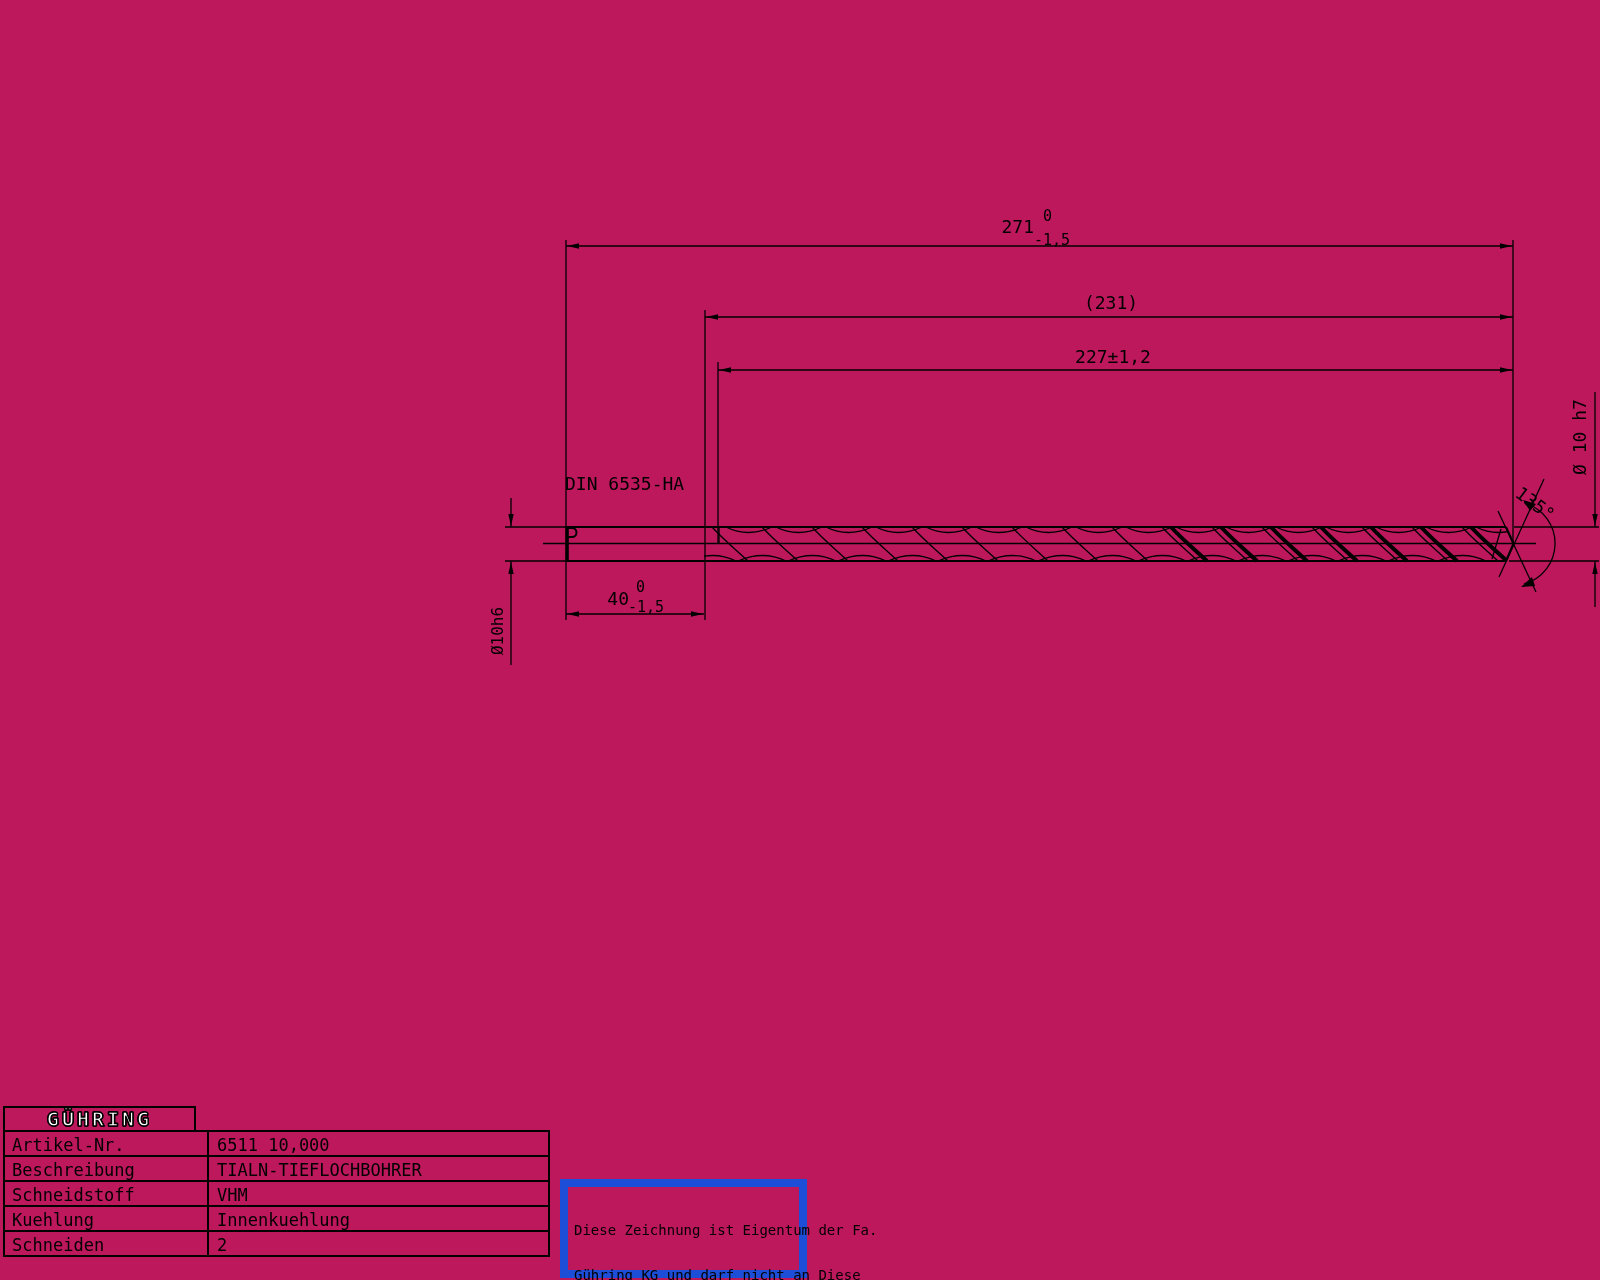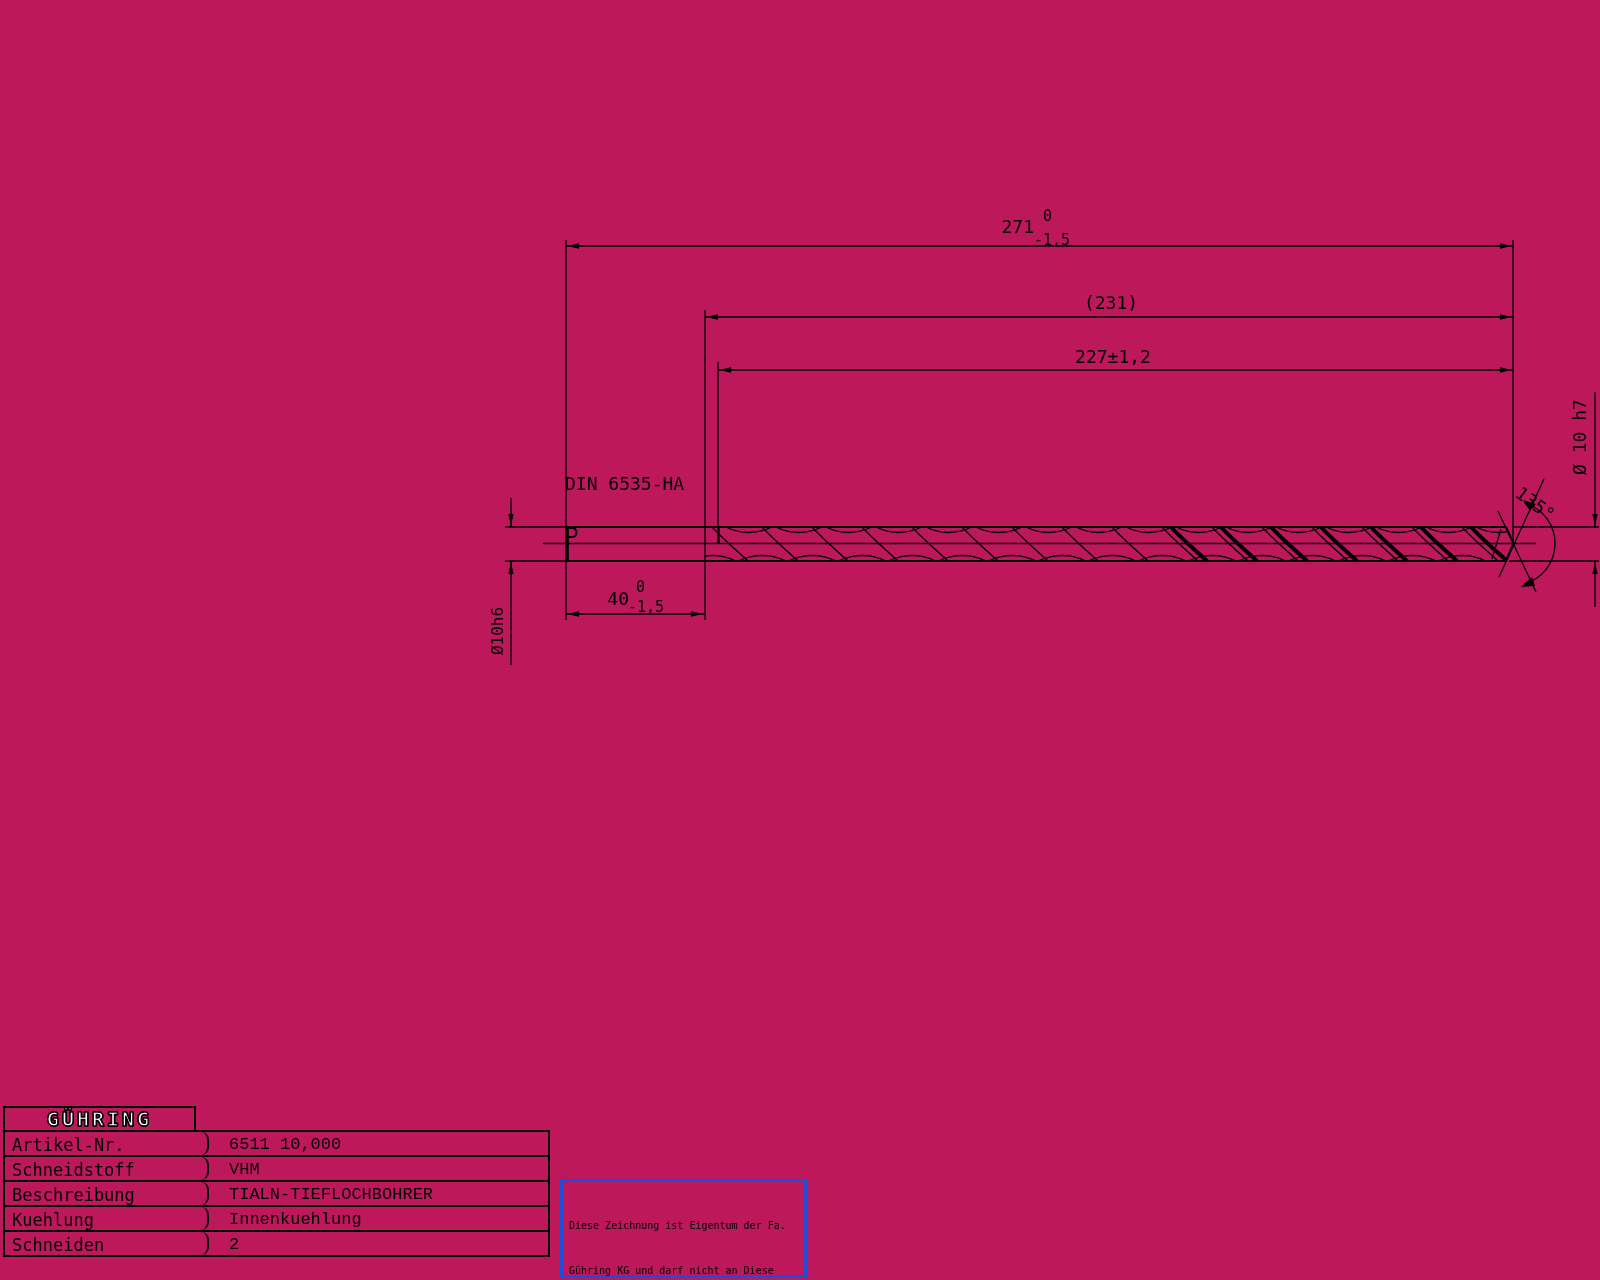--- a/index.html
+++ b/index.html
@@ -20,26 +20,26 @@
   .logo-cell{position:absolute;left:3px;top:1106px;width:193px;height:26px;box-sizing:border-box;
              border:2px solid #000;display:flex;align-items:center;justify-content:center;}
   .logo-text{font-size:20px;font-weight:bold;letter-spacing:3px;color:#fff;
              -webkit-text-stroke:1.3px #000;
              text-shadow:-1px 0 #000,1px 0 #000,0 -1px #000,0 1px #000;}
   .tb-grid{position:absolute;left:3px;top:1130px;width:547px;box-sizing:border-box;
            border-left:2px solid #000;border-right:2px solid #000;border-top:2px solid #000;}
   .tb-row{display:flex;height:25px;box-sizing:border-box;border-bottom:2px solid #000;
           font-size:17px;white-space:pre;}
   .tb-label{width:204px;box-sizing:border-box;border-right:2px solid #000;
-            padding:3px 0 0 7px;border-radius:8px;}
-  .tb-value{flex:1;padding:3px 0 0 20px;font-family:Liberation Mono, monospace;}
+            padding:3px 0 0 7px;}
+  .tb-value{flex:1;padding:3px 0 0 8px;}
 
   
   .disclaimer{position:absolute;left:560px;top:1179px;width:247px;height:99px;box-sizing:border-box;
-              border:3px solid #1d4ed8;padding:6px 7px 0 6px;font-size:10px;line-height:15px;
+              border:8px solid #1d4ed8;padding:6px 7px 0 6px;font-size:14px;line-height:15px;
               white-space:pre;}
 </style>
 </head>
 <body>
 
 <div class="canvas">
 
   <svg width="1600" height="1280" viewBox="0 0 1600 1280">
 
     <defs>
@@ -195,26 +195,26 @@
   <div class="logo-cell">
     <span class="logo-text">GÜHRING</span>
   </div>
 
   <div class="tb-grid">
     <div class="tb-row">
       <div class="tb-label">Artikel-Nr.</div>
       <div class="tb-value">6511 10,000</div>
     </div>
     <div class="tb-row">
+      <div class="tb-label">Beschreibung</div>
+      <div class="tb-value">TIALN-TIEFLOCHBOHRER</div>
+    </div>
+    <div class="tb-row">
       <div class="tb-label">Schneidstoff</div>
       <div class="tb-value">VHM</div>
-    </div>
-    <div class="tb-row">
-      <div class="tb-label">Beschreibung</div>
-      <div class="tb-value">TIALN-TIEFLOCHBOHRER</div>
     </div>
     <div class="tb-row">
       <div class="tb-label">Kuehlung</div>
       <div class="tb-value">Innenkuehlung</div>
     </div>
     <div class="tb-row">
       <div class="tb-label">Schneiden</div>
       <div class="tb-value">2</div>
     </div>
   </div>

